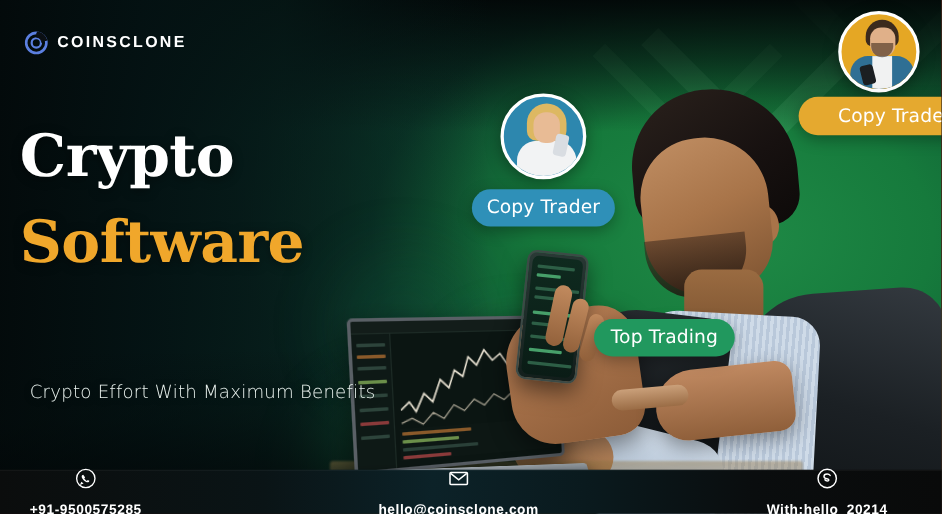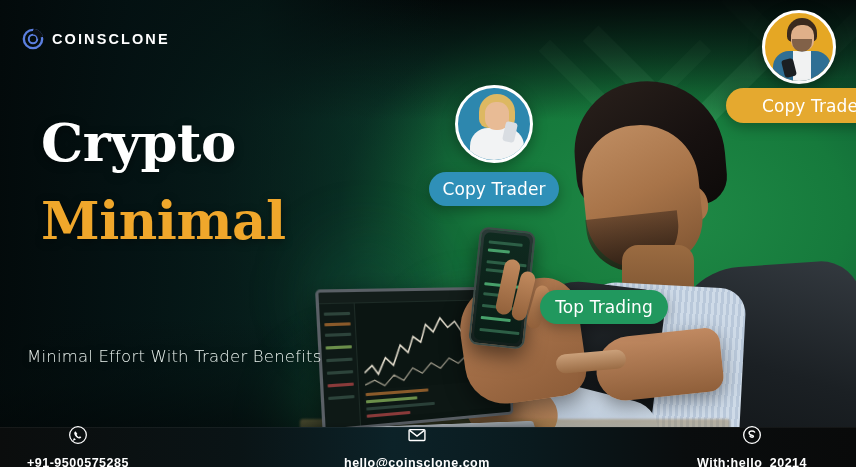--- a/index.html
+++ b/index.html
@@ -66,21 +66,21 @@
   }
   .logo-mark { width:22px; height:22px; display:block; }
   .logo-text {
     color:#ffffff; font-size:14.5px; font-weight:bold;
     letter-spacing:2.1px; font-family:"Liberation Sans", sans-serif;
     white-space:nowrap;
   }
 
   
   .headline {
-    position:absolute; left:41px; top:103px; z-index:30;
+    position:absolute; left:18px; top:103px; z-index:30;
   }
   .hl-line {
     font-family:"DejaVu Serif","Liberation Serif",serif;
     font-weight:bold;
     font-size:53px;
     line-height:78px;
     letter-spacing:-0.5px;
     white-space:nowrap;
     text-shadow:0 2px 10px rgba(0,0,0,0.45);
   }
@@ -374,23 +374,23 @@
       <circle cx="12" cy="12" r="10" fill="none" stroke="#5b7fe0" stroke-width="2.6"></circle>
       <circle cx="12" cy="12" r="4.6" fill="none" stroke="#5b7fe0" stroke-width="2.2"></circle>
       <path d="M12 2 A10 10 0 0 1 21 9 L17 12 A5 5 0 0 0 12 7 Z" fill="#0b1014" opacity="0.9"></path>
       <path d="M12.5 2.2 A10 10 0 0 1 21.6 10" fill="none" stroke="#0b1014" stroke-width="3"></path>
     </svg>
     <span class="logo-text">COINSCLONE</span>
   </div>
 
   <div class="headline">
     <div class="hl-line hl-1">Crypto</div>
-    <div class="hl-line hl-3">Minimal</div>
-  </div>
-  <div class="subtitle">Minimal Effort With Trader Benefits</div>
+    <div class="hl-line hl-3">Software</div>
+  </div>
+  <div class="subtitle">Crypto Effort With Maximum Benefits</div>
 
   <div class="avatar avatar-woman">
     <div class="av-body-w"></div>
     <div class="av-hair-w"></div>
     <div class="av-face-w"></div>
     <div class="av-phone-w"></div>
   </div>
   <div class="avatar avatar-man">
     <div class="av-body-m"></div>
     <div class="av-shirt-m"></div>

